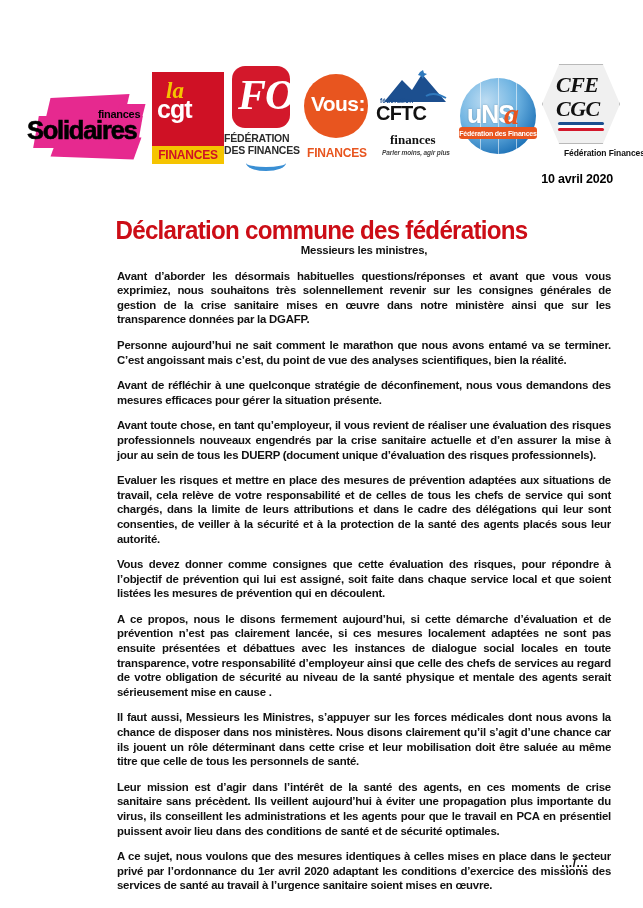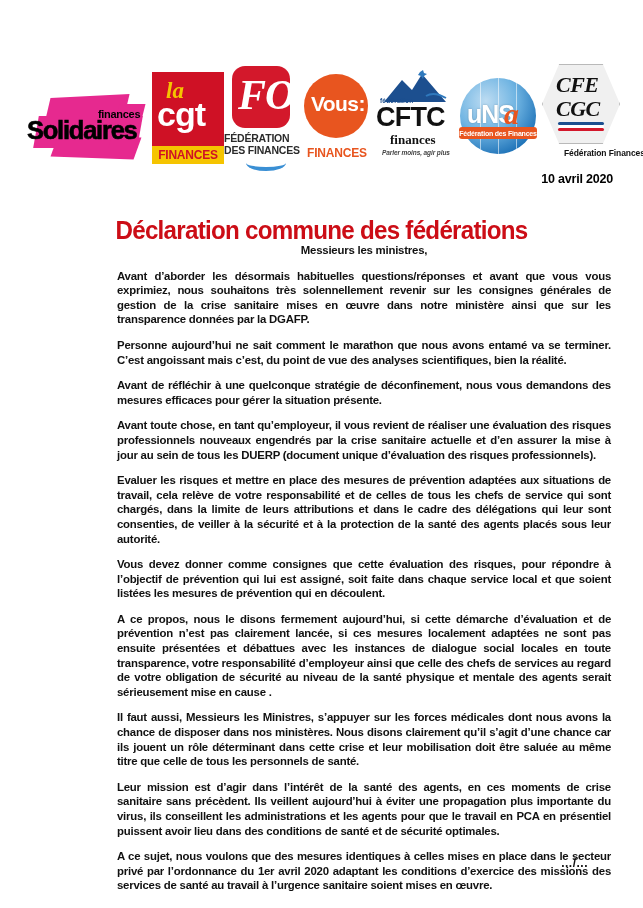--- a/index.html
+++ b/index.html
@@ -100,21 +100,21 @@
     font-size: 23px;
     color: #f5c400;
     line-height: 1;
   }
   .cgt-word {
     position: absolute;
     left: 5px;
     top: 26px;
     font-family: "Liberation Sans", sans-serif;
     font-weight: bold;
-    font-size: 34px;
+    font-size: 25px;
     line-height: 0.95;
     color: #ffffff;
     letter-spacing: -1px;
   }
   .cgt-bar {
     position: absolute;
     left: 0;
     top: 74px;
     width: 72px;
     height: 18px;
@@ -233,21 +233,21 @@
     font-size: 6.5px;
     color: #1c4f8f;
     letter-spacing: 0.2px;
   }
   .cftc-word {
     position: absolute;
     left: 4px;
     top: 34px;
     font-family: "Liberation Sans", sans-serif;
     font-weight: bold;
-    font-size: 27px;
+    font-size: 20px;
     color: #111111;
     letter-spacing: -0.8px;
   }
   .cftc-fin {
     position: absolute;
     left: 18px;
     top: 64px;
     font-family: "Liberation Serif", serif;
     font-weight: bold;
     font-size: 13px;

